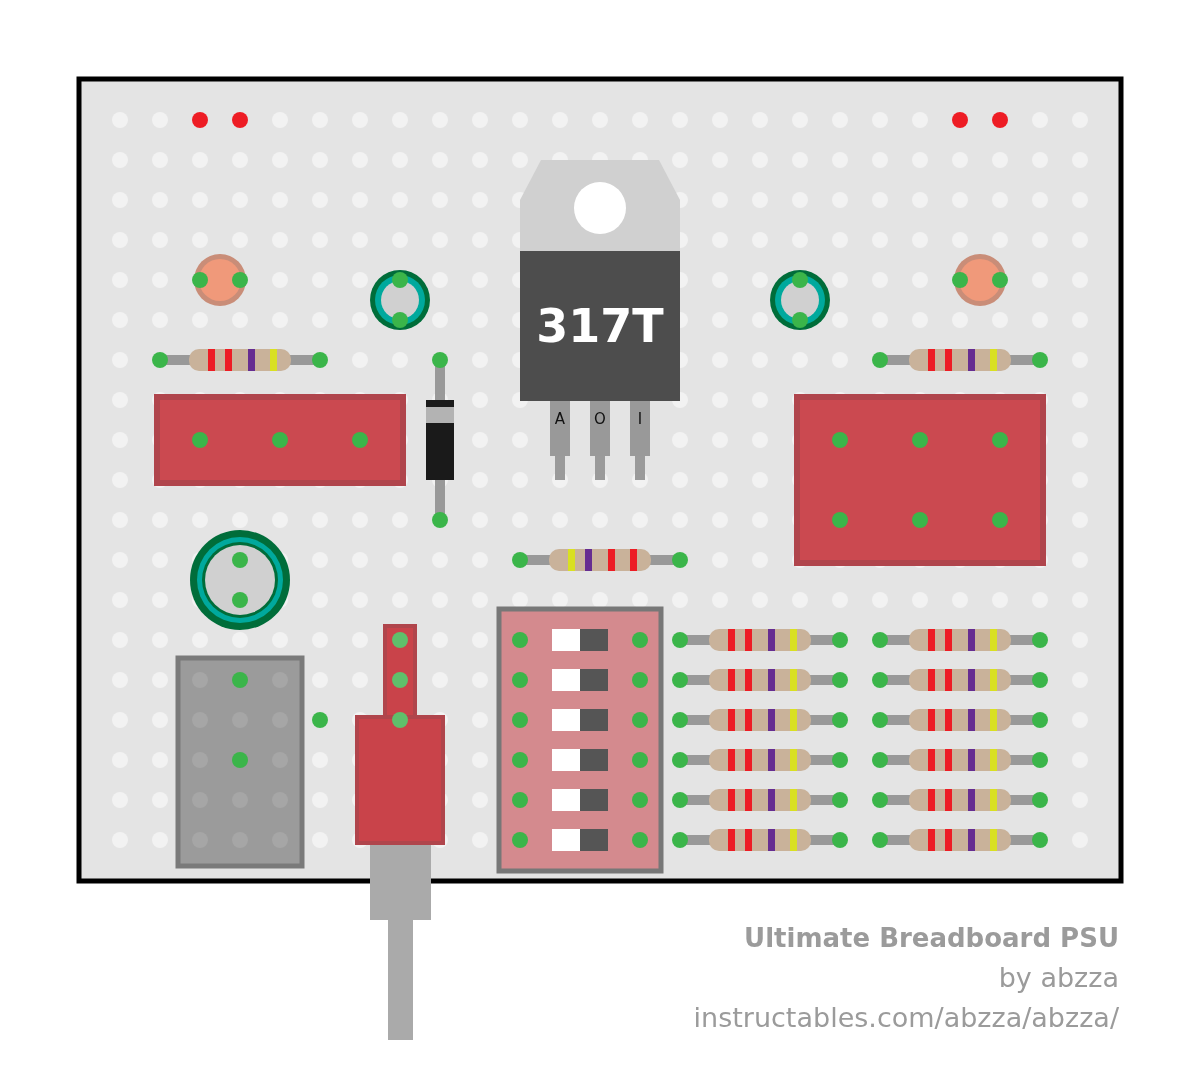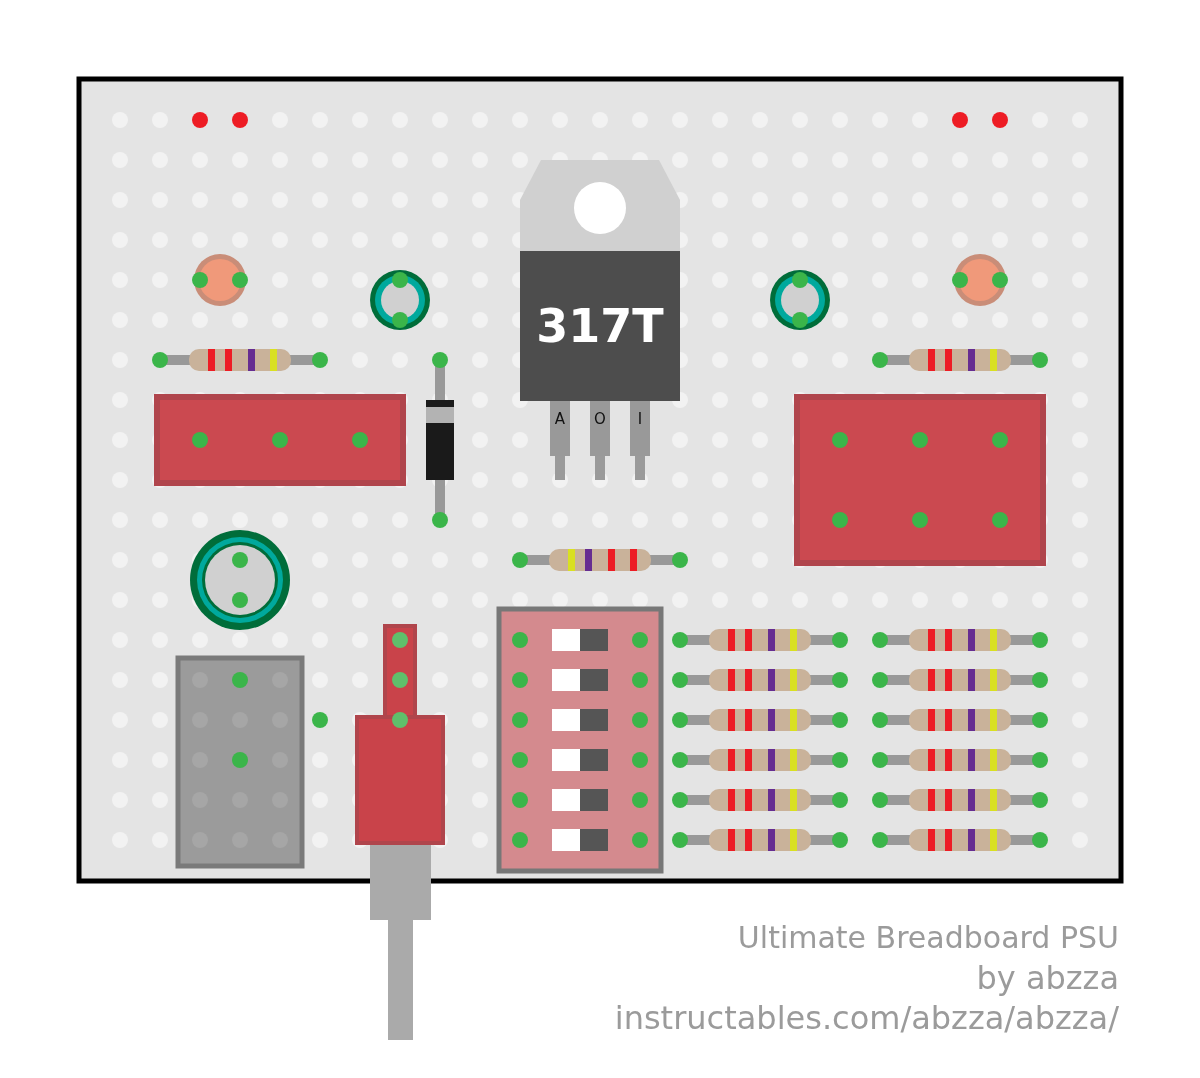--- a/index.html
+++ b/index.html
@@ -1,20 +1,20 @@
 <!DOCTYPE html>
 <html><head>
 <meta charset="utf-8">
 <style>
   html, body { margin: 0; padding: 0; background: #ffffff; }
   body { width: 1200px; height: 1078px; position: relative; overflow: hidden; font-family: "DejaVu Sans", sans-serif; }
   #stage { position: absolute; left: 0; top: 0; width: 1200px; height: 1078px; }
   .credits { position: absolute; right: 81px; top: 918px; text-align: right; color: #9b9b9b; line-height: 40px; }
-  .credits .title { font-size: 30px; font-weight: normal; }
-  .credits .line { font-size: 32px; }
+  .credits .title { font-size: 26px; font-weight: bold; }
+  .credits .line { font-size: 27px; }
   .chip-label { font-family: "DejaVu Sans", sans-serif; }
 </style>
 </head>
 <body>
 
 <svg id="stage" width="1200" height="1078" viewBox="0 0 1200 1078" xmlns="http://www.w3.org/2000/svg">
   <g id="g-board">
       <rect x="79" y="79" width="1042" height="802" fill="#e4e4e4" stroke="#000000" stroke-width="5"></rect>
     </g>
   <g id="g-holes">

